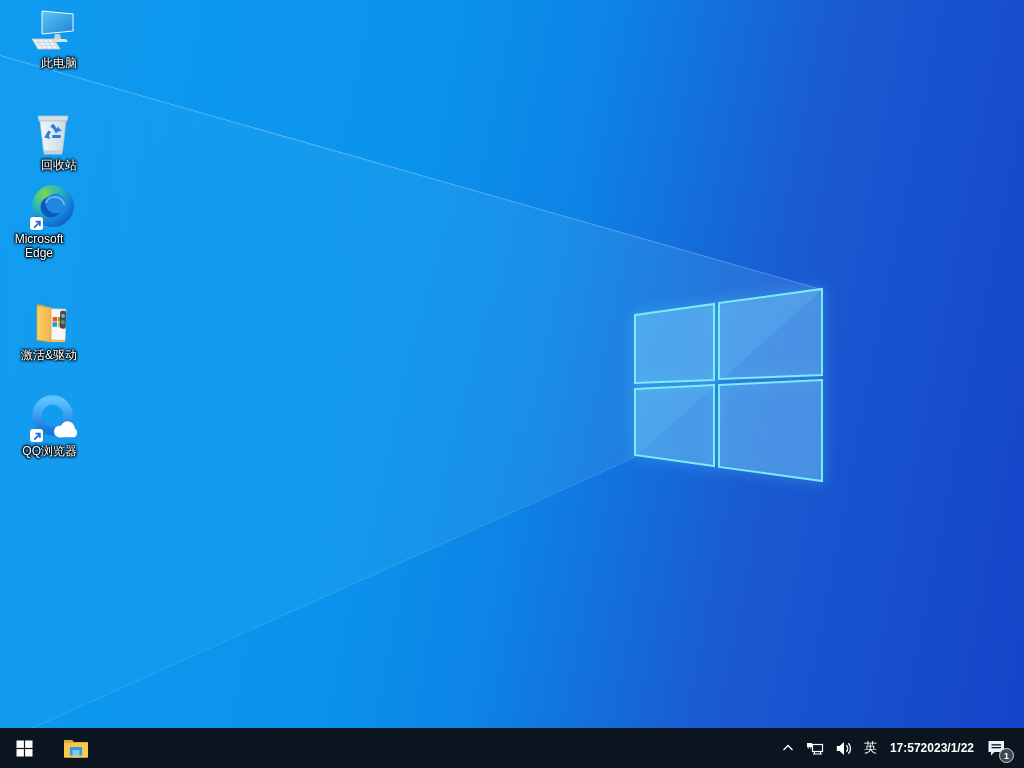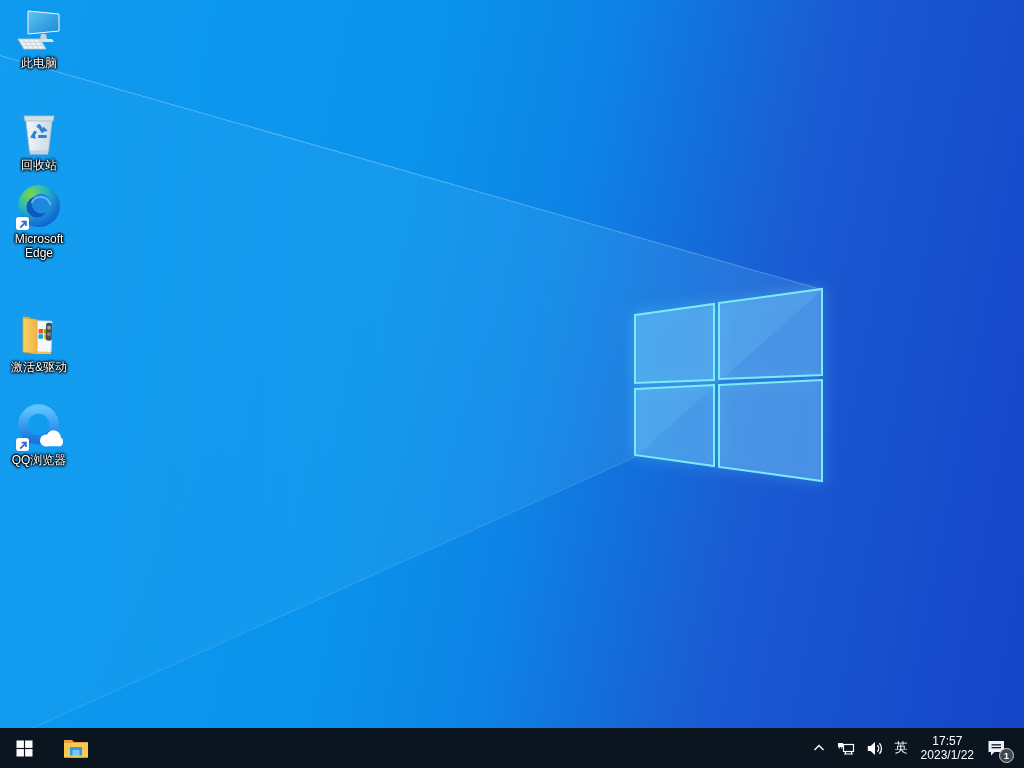--- a/index.html
+++ b/index.html
@@ -16,38 +16,38 @@
     background:linear-gradient(to left,rgba(140,230,255,0.16),rgba(140,230,255,0.03));}
   .ray-a{position:absolute;left:0;top:55px;width:856px;height:1px;
     background:rgba(255,255,255,0.28);transform-origin:left top;transform:rotate(15.9deg);}
   .ray-b{position:absolute;left:0;top:742px;width:700px;height:1px;
     background:rgba(255,255,255,0.14);transform-origin:left top;transform:rotate(-24.2deg);}
   .win-logo{position:absolute;left:630px;top:283px;
     filter:drop-shadow(0 0 7px rgba(120,240,255,0.55));}
   .win-logo polygon{fill:rgba(150,222,255,0.30);stroke:#7ff0fb;stroke-width:2;stroke-opacity:0.95;}
   
   .dicon{position:absolute;left:1px;width:76px;display:flex;flex-direction:column;
-    align-items:center;cursor:default;}
+    align-items:flex-end;cursor:default;}
   .dicon .img{width:48px;height:48px;position:relative;display:flex;align-items:center;justify-content:center;}
   .dicon .lbl{margin-top:2px;font-size:12px;line-height:14px;color:#fff;text-align:center;
     text-shadow:0 1px 2px #000,1px 0 2px #000,-1px 0 2px #000,0 -1px 2px #000,0 0 3px #000;
     max-width:76px;word-break:break-word;}
   .shortcut-badge{position:absolute;left:1px;bottom:0;width:13px;height:13px;background:#fff;
     border-radius:2.5px;box-shadow:0 0 1px rgba(0,0,0,0.45);display:flex;align-items:center;justify-content:center;}
   
   .taskbar{position:absolute;left:0;bottom:0;width:1024px;height:40px;background:#0a1520;
     display:flex;align-items:stretch;z-index:5;}
   .tb-btn{display:flex;align-items:center;justify-content:center;height:40px;}
   .start-button{width:48px;}
   .explorer-button{width:44px;margin-left:6px;}
   .tb-spacer{flex:1;}
   .tray{display:flex;align-items:center;padding-right:8px;}
   .tray-item{display:flex;align-items:center;justify-content:center;height:40px;padding:0 6px;color:#fff;}
   .ime{font-size:13px;}
-  .clock{flex-direction:column;justify-content:center;font-size:12px;line-height:14.5px;text-align:center;padding:0 7px;}
+  .clock{flex-direction:row;justify-content:center;font-size:12px;line-height:14.5px;text-align:center;padding:0 7px;font-weight:bold;}
   .action-center{position:relative;padding:0 10px 0 6px;}
   .ac-badge{position:absolute;right:2px;bottom:5px;width:15px;height:15px;border-radius:50%;
     background:#41474e;border:1px solid #cfd4d8;color:#fff;font-size:9.5px;font-weight:bold;
     display:flex;align-items:center;justify-content:center;box-sizing:border-box;}
 </style>
 </head>
 <body>
 
 <div class="wallpaper">
   <div class="beam"></div>
@@ -118,21 +118,21 @@
     </svg>
     <div class="shortcut-badge">
       <svg width="11" height="11" viewBox="0 0 11 11">
         <path d="M3.2 9.6 L8 4.8 M4.6 3.6 H8.9 V7.9" stroke="#2668d8" stroke-width="1.7" fill="none"></path>
       </svg>
     </div>
   </div>
   <div class="lbl">Microsoft Edge</div>
 </div>
 
-<div class="dicon" style="top:310px">
+<div class="dicon" style="top:298px">
   <div class="img">
     <svg width="48" height="48" viewBox="0 0 48 48">
       <defs>
         <linearGradient id="fg" x1="0" y1="0" x2="1" y2="0">
           <stop offset="0" stop-color="#fbd163"></stop>
             <stop offset="1" stop-color="#f0b44a"></stop>
         </linearGradient>
       </defs>
       <g transform="rotate(1.5 28 26)">
         <rect x="21" y="11" width="15.5" height="31" rx="1" fill="#f5f7f8" stroke="#d0d6da" stroke-width="0.8"></rect>
@@ -145,21 +145,21 @@
         <circle cx="33.8" cy="24" r="2" fill="#7e868c"></circle>
       </g>
       <polygon points="8,6.5 15,7.2 15,10 8,9.5" fill="#e8a840"></polygon>
       <polygon points="8,8 22,9.5 22,44 8,42" fill="url(#fg)" stroke="#dfa238" stroke-width="0.8"></polygon>
       <polygon points="22,42 36,42 36,44 22,44" fill="#f3c052"></polygon>
     </svg>
   </div>
   <div class="lbl">激活&amp;驱动</div>
 </div>
 
-<div class="dicon" style="top:403px">
+<div class="dicon" style="top:394px">
   <div class="img">
     <svg width="48" height="48" viewBox="0 0 48 48">
       <defs>
         <linearGradient id="qqG" x1="0" y1="0" x2="0" y2="1">
           <stop offset="0" stop-color="#5ec2ff"></stop>
             <stop offset="1" stop-color="#1677e0"></stop>
         </linearGradient>
       </defs>
       <circle cx="23.5" cy="21.5" r="15.5" fill="none" stroke="url(#qqG)" stroke-width="9.5"></circle>
       <rect x="31" y="29" width="9" height="6" rx="1.5" fill="#1c7de2" transform="rotate(40 35 32)"></rect>

